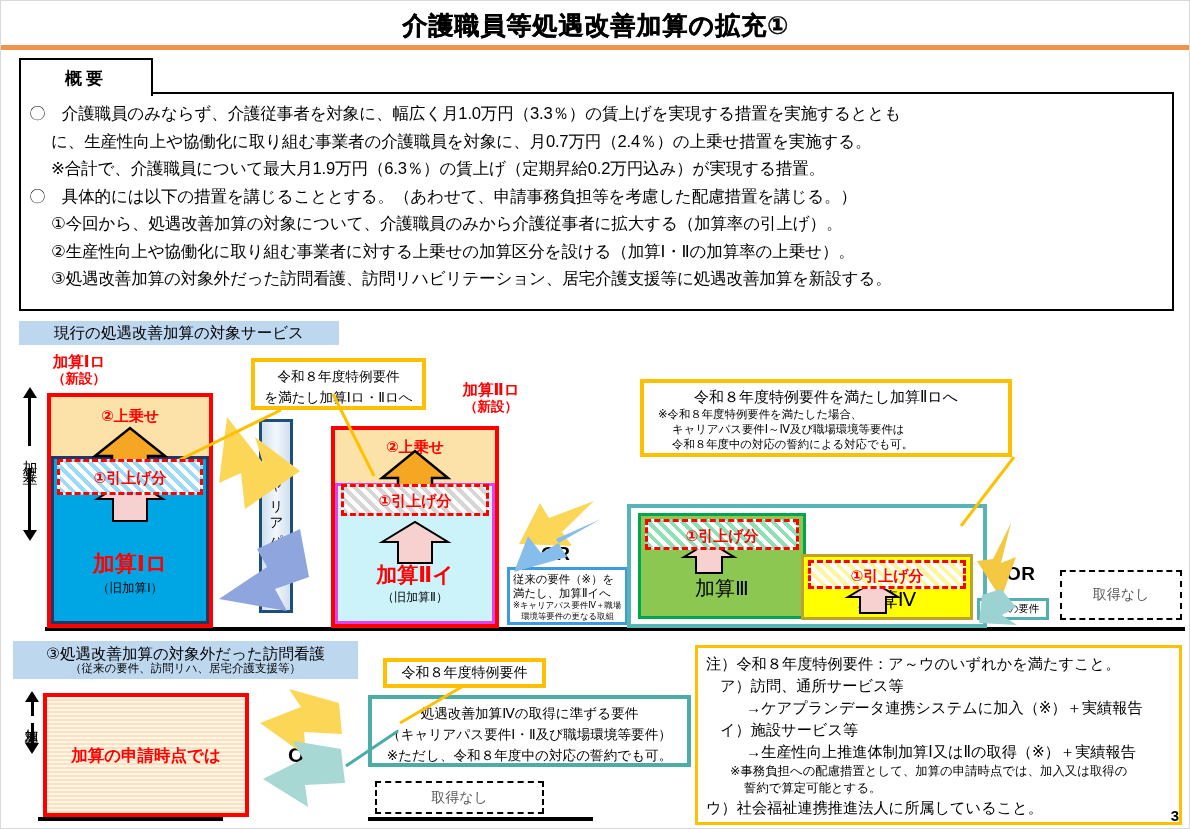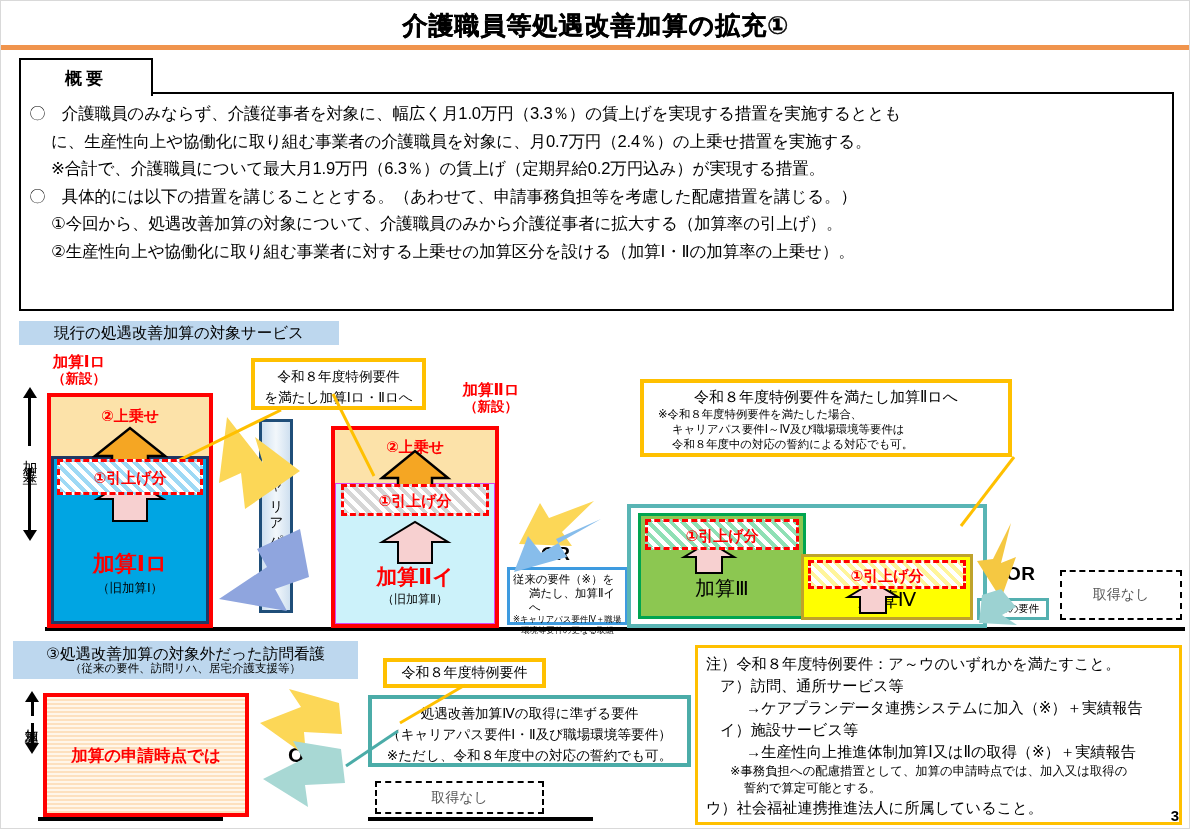--- a/index.html
+++ b/index.html
@@ -126,20 +126,21 @@
   <div class="tab">
     <span>概要</span>
   </div>
   <div class="summary-box">
     <div class="sline">〇　介護職員のみならず、介護従事者を対象に、幅広く月1.0万円（3.3％）の賃上げを実現する措置を実施するととも</div>
     <div class="sline ind">に、生産性向上や協働化に取り組む事業者の介護職員を対象に、月0.7万円（2.4％）の上乗せ措置を実施する。</div>
     <div class="sline ind">※合計で、介護職員について最大月1.9万円（6.3％）の賃上げ（定期昇給0.2万円込み）が実現する措置。</div>
     <div class="sline">〇　具体的には以下の措置を講じることとする。（あわせて、申請事務負担等を考慮した配慮措置を講じる。）</div>
     <div class="sline ind">①今回から、処遇改善加算の対象について、介護職員のみから介護従事者に拡大する（加算率の引上げ）。</div>
     <div class="sline ind">②生産性向上や協働化に取り組む事業者に対する上乗せの加算区分を設ける（加算Ⅰ・Ⅱの加算率の上乗せ）。</div>
+    <div class="sline ind">③処遇改善加算の対象外だった訪問看護、訪問リハビリテーション、居宅介護支援等に処遇改善加算を新設する。</div>
   </div>
 
   <div class="band" id="band-top">
     <span class="b1">現行の処遇改善加算の対象サービス</span>
   </div>
 
   <div class="axis" id="axis1">
     <div class="arrow-up"></div>
     <div class="stem s1"></div>
     <div class="alabel">加算率</div>
@@ -169,21 +170,21 @@
   <div class="vlabel-box" style="left:258px;top:418px;width:34px;height:194px;">
     <span>キャリアパス要件Ⅴ</span>
   </div>
 
   <div class="redcap" style="left:430px;top:380px;width:120px;">
     <div class="l1">加算Ⅱロ</div>
     <div class="l2">（新設）</div>
   </div>
   <div class="kasan-wrap" id="k2" style="left:330px;top:425px;width:168px;height:202px;border:4px solid #FF0000;background:#FCE2A9;">
     <div class="hatch-label" style="top:8px;">②上乗せ</div>
-    <div style="position:absolute;left:0;right:0;bottom:0;height:141px;background:#CCF2FA;border:1px solid #d946ef;box-sizing:border-box;">
+    <div style="position:absolute;left:0;right:0;bottom:0;height:141px;background:#CCF2FA;border:3px solid #d946ef;box-sizing:border-box;">
       <div style="position:absolute;left:0;width:100%;text-align:center;bottom:32px;color:#FF0000;font-size:21px;font-weight:bold;">加算Ⅱイ</div>
       <div style="position:absolute;left:0;width:100%;text-align:center;bottom:15px;color:#000;font-size:12px;">（旧加算Ⅱ）</div>
     </div>
     <div style="position:absolute;left:6px;right:6px;top:54px;height:32px;border:3px dashed #FF0000;box-sizing:border-box;
                 background:repeating-linear-gradient(45deg,#d6d6d6 0 4px,#ffffff 4px 8px);z-index:4;">
       <div class="hatch-label" style="top:5px;">①引上げ分</div>
     </div>
   </div>
 
   <div class="callout" style="left:250px;top:357px;width:175px;height:52px;border:4px solid #FFC000;padding-top:4px;">
@@ -197,21 +198,21 @@
     <span class="ctext" style="display:block;padding-left:28px;font-size:11.4px;line-height:15px;">キャリアパス要件Ⅰ～Ⅳ及び職場環境等要件は</span>
     <span class="ctext" style="display:block;padding-left:28px;font-size:11.4px;line-height:15px;">令和８年度中の対応の誓約による対応でも可。</span>
   </div>
 
   <div class="or-label" style="left:540px;top:542px;">OR</div>
   <div class="or-label" style="left:1005px;top:562px;">OR</div>
   <div class="or-label" style="left:287px;top:742px;font-size:21px;">OR</div>
 
   <div class="callout" style="left:506px;top:566px;width:121px;height:58px;border:3px solid #3E9BE0;padding:2px 3px 0 3px;">
     <span class="ctext" style="display:block;font-size:11.4px;line-height:14px;">従来の要件（※）を</span>
-    <span class="ctext" style="display:block;font-size:11.4px;line-height:14px;margin-left:16px;">満たし、加算Ⅱイへ</span>
+    <span class="ctext" style="display:block;font-size:11.4px;line-height:14px;">満たし、加算Ⅱイへ</span>
     <span class="ctext" style="display:block;font-size:8.4px;line-height:11px;">※キャリアパス要件Ⅳ＋職場</span>
     <span class="ctext" style="display:block;font-size:8.4px;line-height:11px;text-align:center;">環境等要件の更なる取組</span>
   </div>
 
   <div style="position:absolute;left:626px;top:503px;width:360px;height:124px;border:4px solid #59B5B5;box-sizing:border-box;background:#fff;"></div>
 
   <div class="kasan-wrap" id="k3" style="left:637px;top:512px;width:168px;height:106px;border:3px solid #00A550;background:#8CC751;">
     <div style="position:absolute;left:0;width:100%;text-align:center;bottom:14px;font-size:20px;">加算Ⅲ</div>
     <div style="position:absolute;left:4px;right:4px;top:3px;height:31px;border:3px dashed #FF0000;box-sizing:border-box;
                 background:repeating-linear-gradient(45deg,#8FE0B5 0 4px,#ffffff 4px 8px);z-index:4;">

